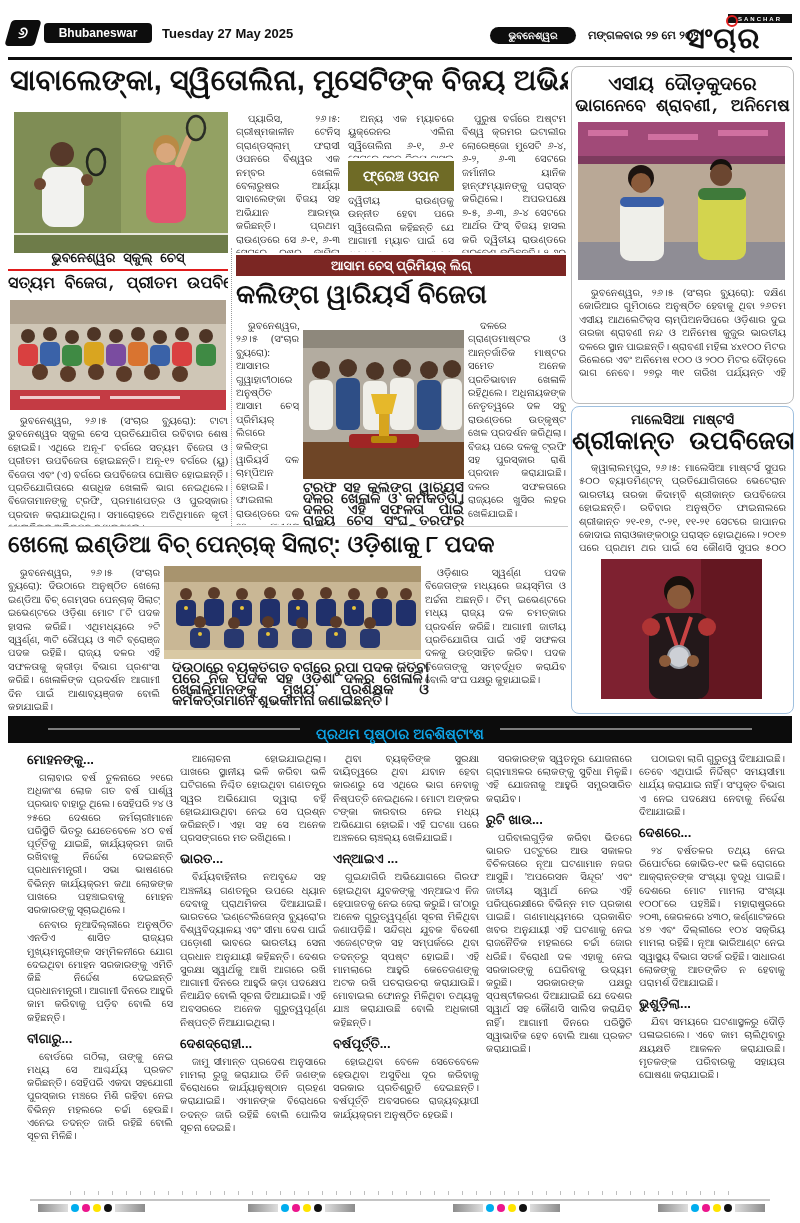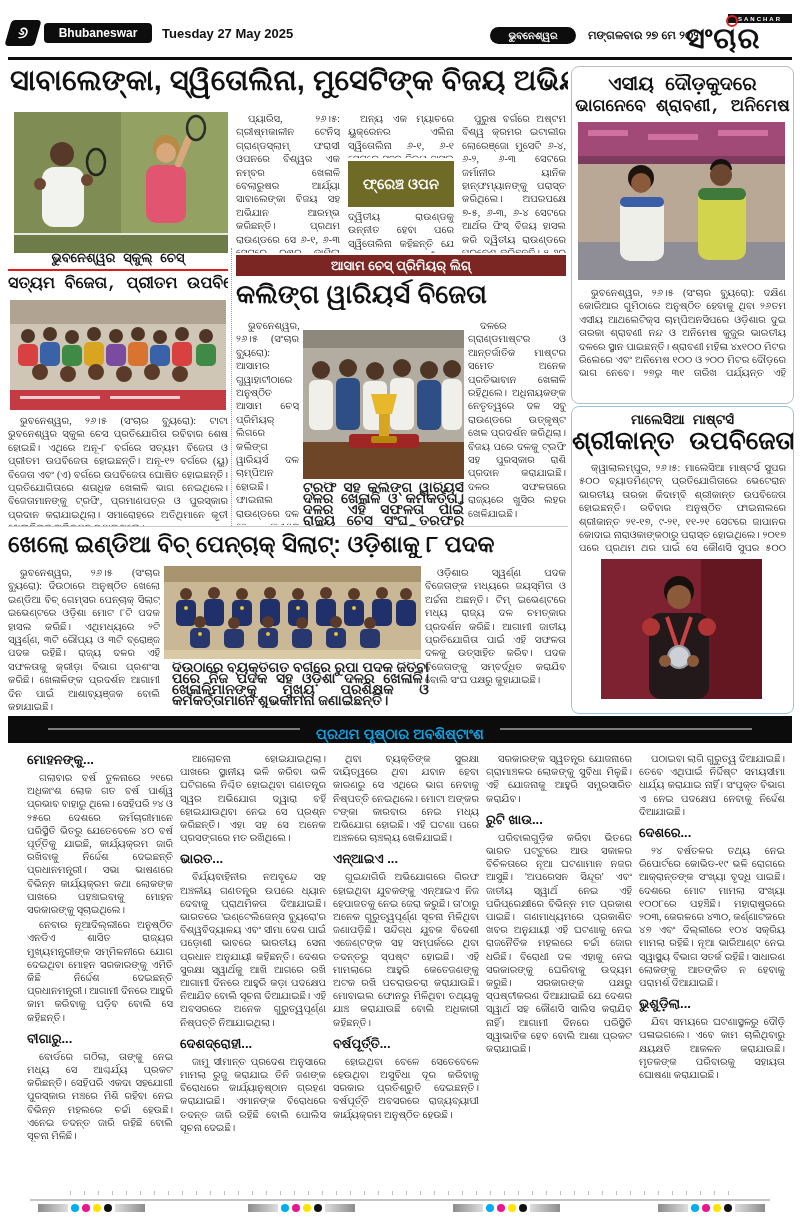--- a/index.html
+++ b/index.html
@@ -82,21 +82,21 @@
     <circle cx="152" cy="36" r="13" fill="#b98a45"></circle>
     <circle cx="152" cy="41" r="10" fill="#d9a77c"></circle>
     <rect x="132" y="53" width="40" height="58" rx="10" fill="#e25570"></rect>
     <rect x="166" y="22" width="7" height="34" rx="3.5" fill="#d9a77c" transform="rotate(22 169 39)"></rect>
     <ellipse cx="182" cy="16" rx="9" ry="12" fill="none" stroke="#2a2e26" stroke-width="2.5"></ellipse>
   </svg>
 
   <div class="abs body-txt indent" style="left:236px;top:112px;width:104px;height:141px;">ପ୍ୟାରିସ, ୨୬।୫: ଗ୍ରୀଷ୍ମକାଳୀନ ଟେନିସ୍ ଗ୍ରାଣ୍ଡସ୍ଲାମ୍ ଫରାସୀ ଓପନରେ ବିଶ୍ୱର ଏକ ନମ୍ବର ଖେଳାଳି ବେଲାରୁଷର ଆର୍ଯ୍ୟା ସାବାଲେଙ୍କା ବିଜୟ ସହ ଅଭିଯାନ ଆରମ୍ଭ କରିଛନ୍ତି। ପ୍ରଥମ ରାଉଣ୍ଡରେ ସେ ୬-୧, ୬-୩ ସେଟରେ ରୁଷର କାମିଲା ରାଖିମୋଭାଙ୍କୁ ପରାସ୍ତ କରିଥିଲେ। ଏହି ମ୍ୟାଚ୍ ଜିତିବାକୁ ତାଙ୍କୁ ୭୯ ମିନିଟ୍ ଲାଗିଥିଲା।</div>
   <div class="abs" style="left:348px;top:112px;width:106px;height:141px;overflow:hidden;">
     <div class="body-txt indent" style="height:46px;">ଅନ୍ୟ ଏକ ମ୍ୟାଚରେ ୟୁକ୍ରେନର ଏଲିନା ସ୍ୱିତୋଲିନା ୬-୧, ୬-୧ ସେଟରେ ସହଜ ବିଜୟ ହାସଲ କରିଛନ୍ତି।</div>
-    <div class="badge" style="height:46px;margin:3px 0;">ଫ୍ରେଞ୍ଚ ଓପନ</div>
+    <div class="badge" style="height:30px;margin:3px 0;">ଫ୍ରେଞ୍ଚ ଓପନ</div>
     <div class="body-txt" style="height:58px;">ଦ୍ୱିତୀୟ ରାଉଣ୍ଡକୁ ଉନ୍ନୀତ ହେବା ପରେ ସ୍ୱିତୋଲିନା କହିଛନ୍ତି ଯେ ଆଗାମୀ ମ୍ୟାଚ ପାଇଁ ସେ ପ୍ରସ୍ତୁତ। ଅନ୍ୟ ମ୍ୟାଚରେ ୧୩ତମ ବିଶ୍ୱ କ୍ରମର ହୋଲଗର ରୁନ୍ ୩-୬, ୬-୪, ୬-୩, ୬-୨ ସେଟରେ ବିଜୟୀ ହୋଇ ଅଭିଯାନ ଆରମ୍ଭ କରିଛନ୍ତି।</div>
   </div>
   <div class="abs body-txt indent" style="left:462px;top:112px;width:104px;height:141px;">ପୁରୁଷ ବର୍ଗରେ ଅଷ୍ଟମ ବିଶ୍ୱ କ୍ରମର ଇଟାଲୀର ଲୋରେଞ୍ଜୋ ମୁସେଟି ୬-୪, ୬-୨, ୬-୩ ସେଟରେ ଜର୍ମାନୀର ୟାନିକ ହାନ୍‌ଫମ୍ୟାନଙ୍କୁ ପରାସ୍ତ କରିଥିଲେ। ଅପରପକ୍ଷେ ୭-୫, ୬-୩, ୬-୪ ସେଟରେ ଆର୍ଥର ଫିସ୍ ବିଜୟ ହାସଲ କରି ଦ୍ୱିତୀୟ ରାଉଣ୍ଡରେ ପ୍ରବେଶ କରିଛନ୍ତି। ୨-୬ରୁ ପଛରେ ଥାଇ ମଧ୍ୟ ଲଢ଼େଇ କରି ସେ ଅଭିଯାନ ଜାରି ରଖିଛନ୍ତି।</div>
 
   <div class="abs bold center nowrap" style="left:8px;top:251px;width:220px;font-size:13px;">ଭୁବନେଶ୍ୱର ସ୍କୁଲ୍ ଚେସ୍</div>
   <div class="abs" style="left:8px;top:269px;width:220px;height:2px;background:#e01b1b;"></div>
   <div class="abs bold center nowrap" style="left:8px;top:274px;width:220px;font-size:16px;">ସତ୍ୟମ ବିଜେତା, ପ୍ରୀତମ ଉପବିଜେତା</div>
 
   <svg class="abs photo" style="left:10px;top:300px;" width="216" height="110" viewBox="0 0 216 110">
     <rect width="216" height="110" fill="#cfc6b6"></rect>

